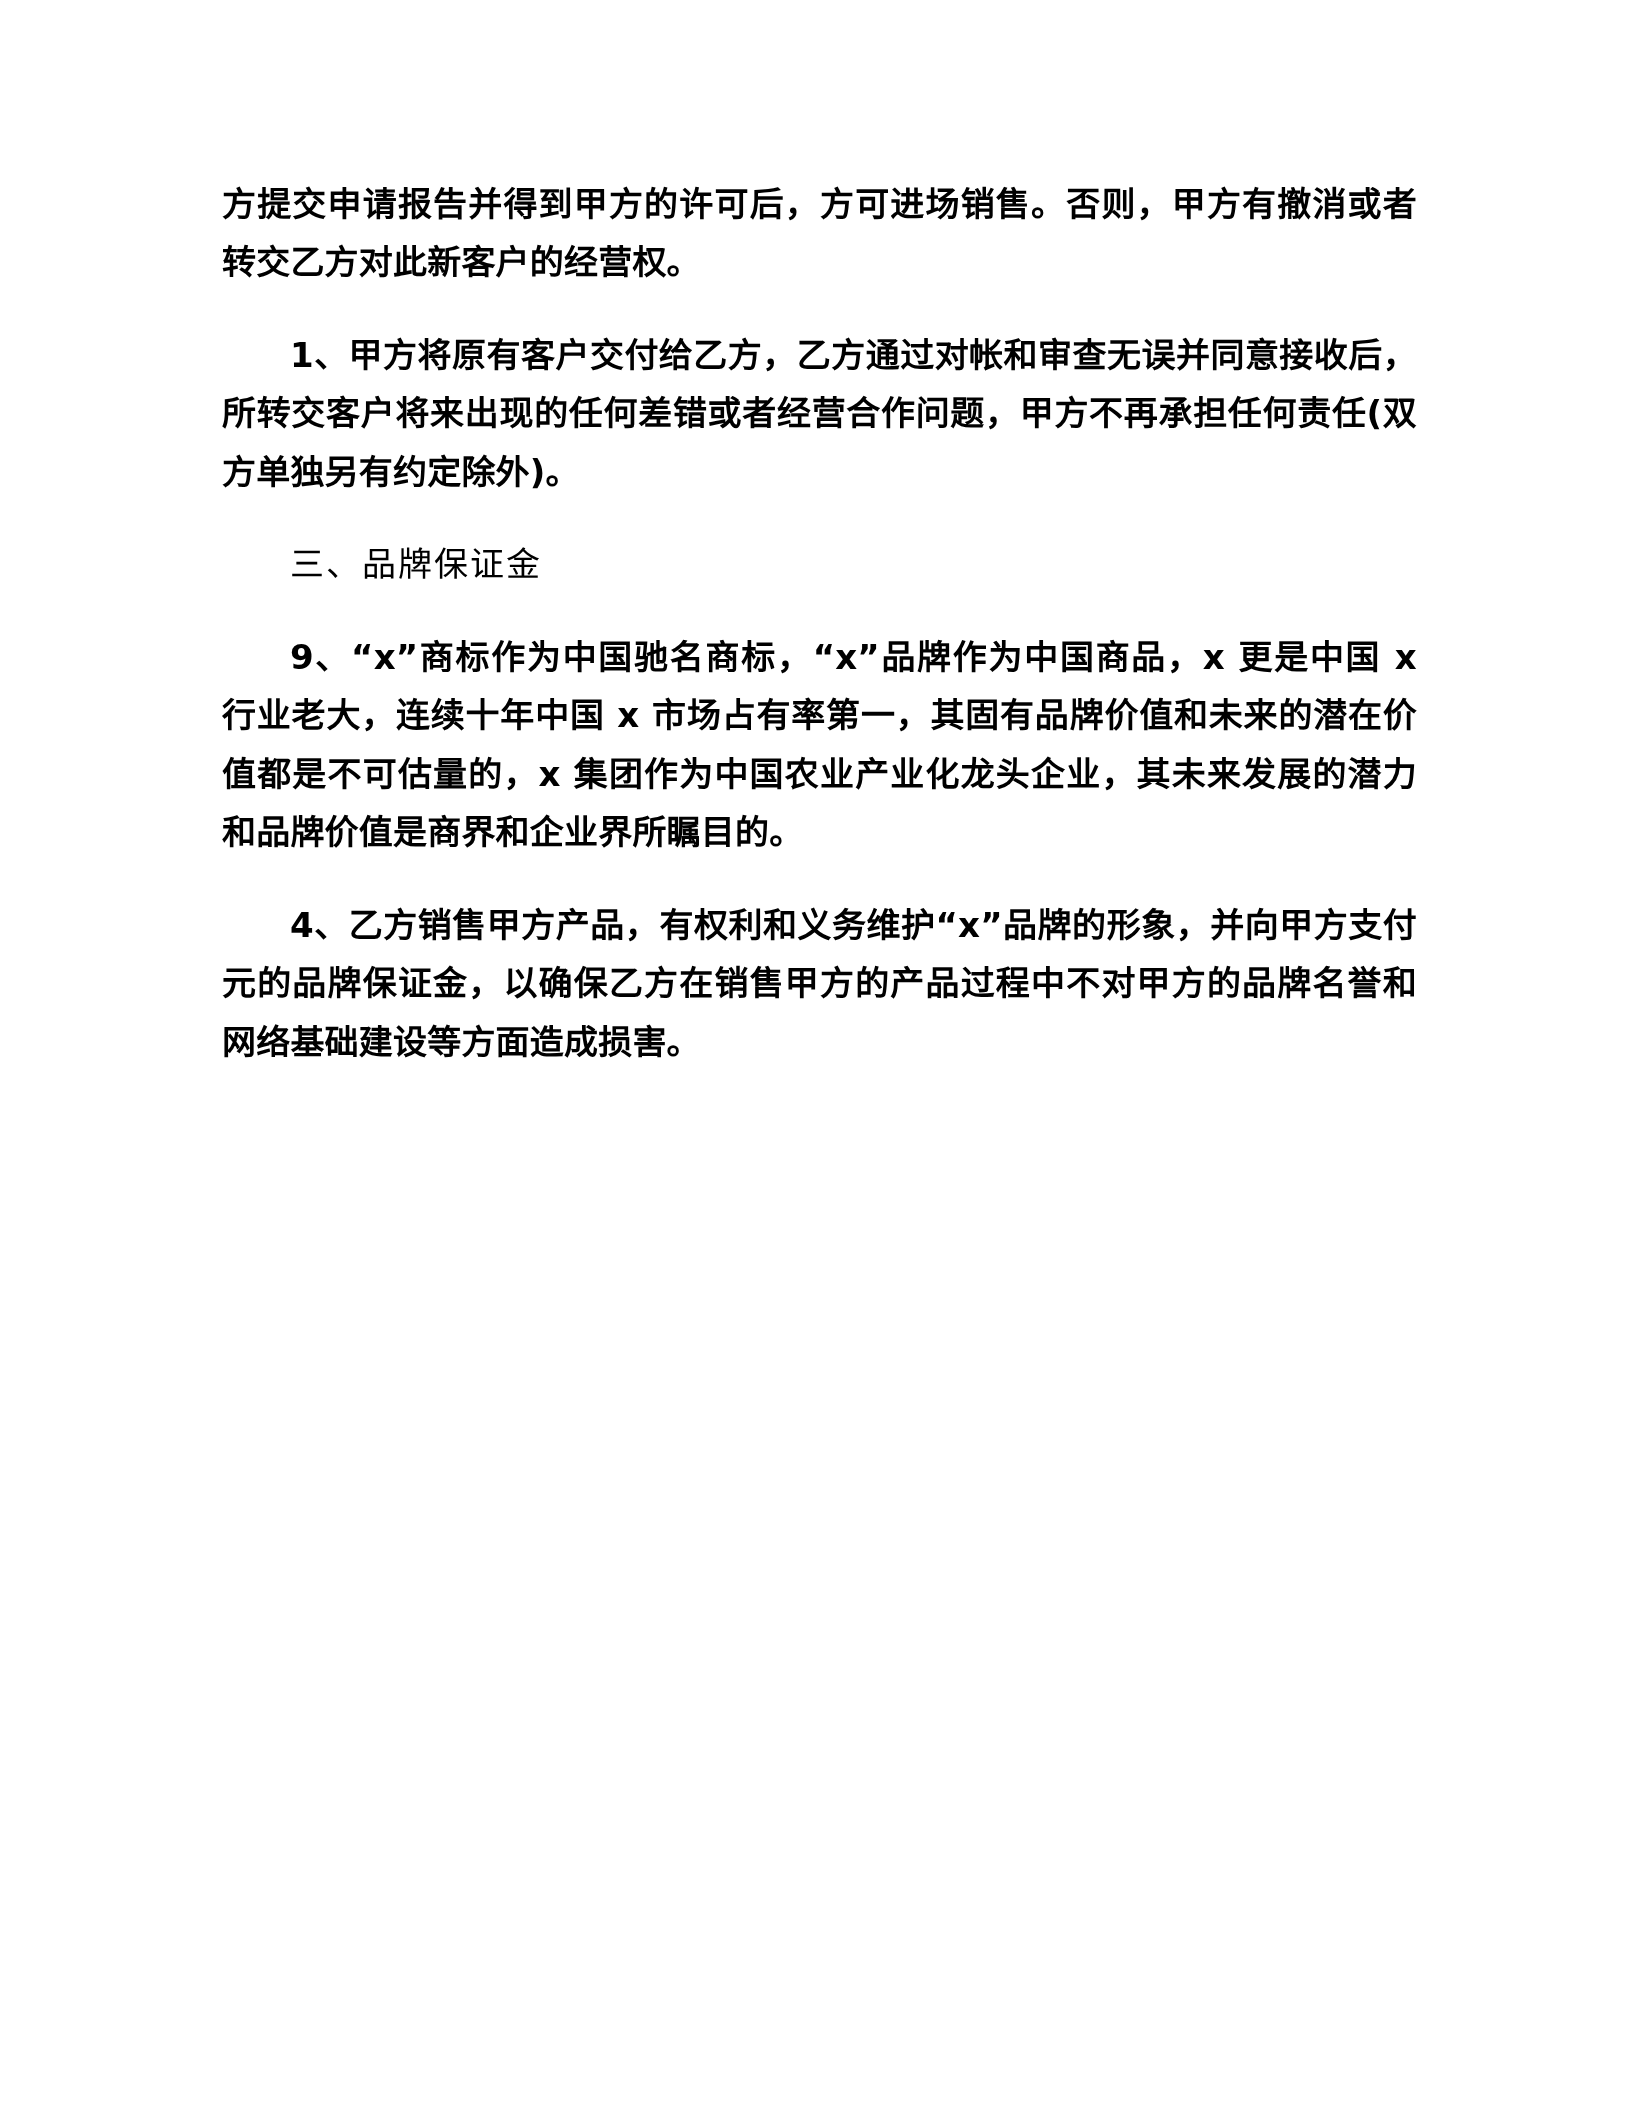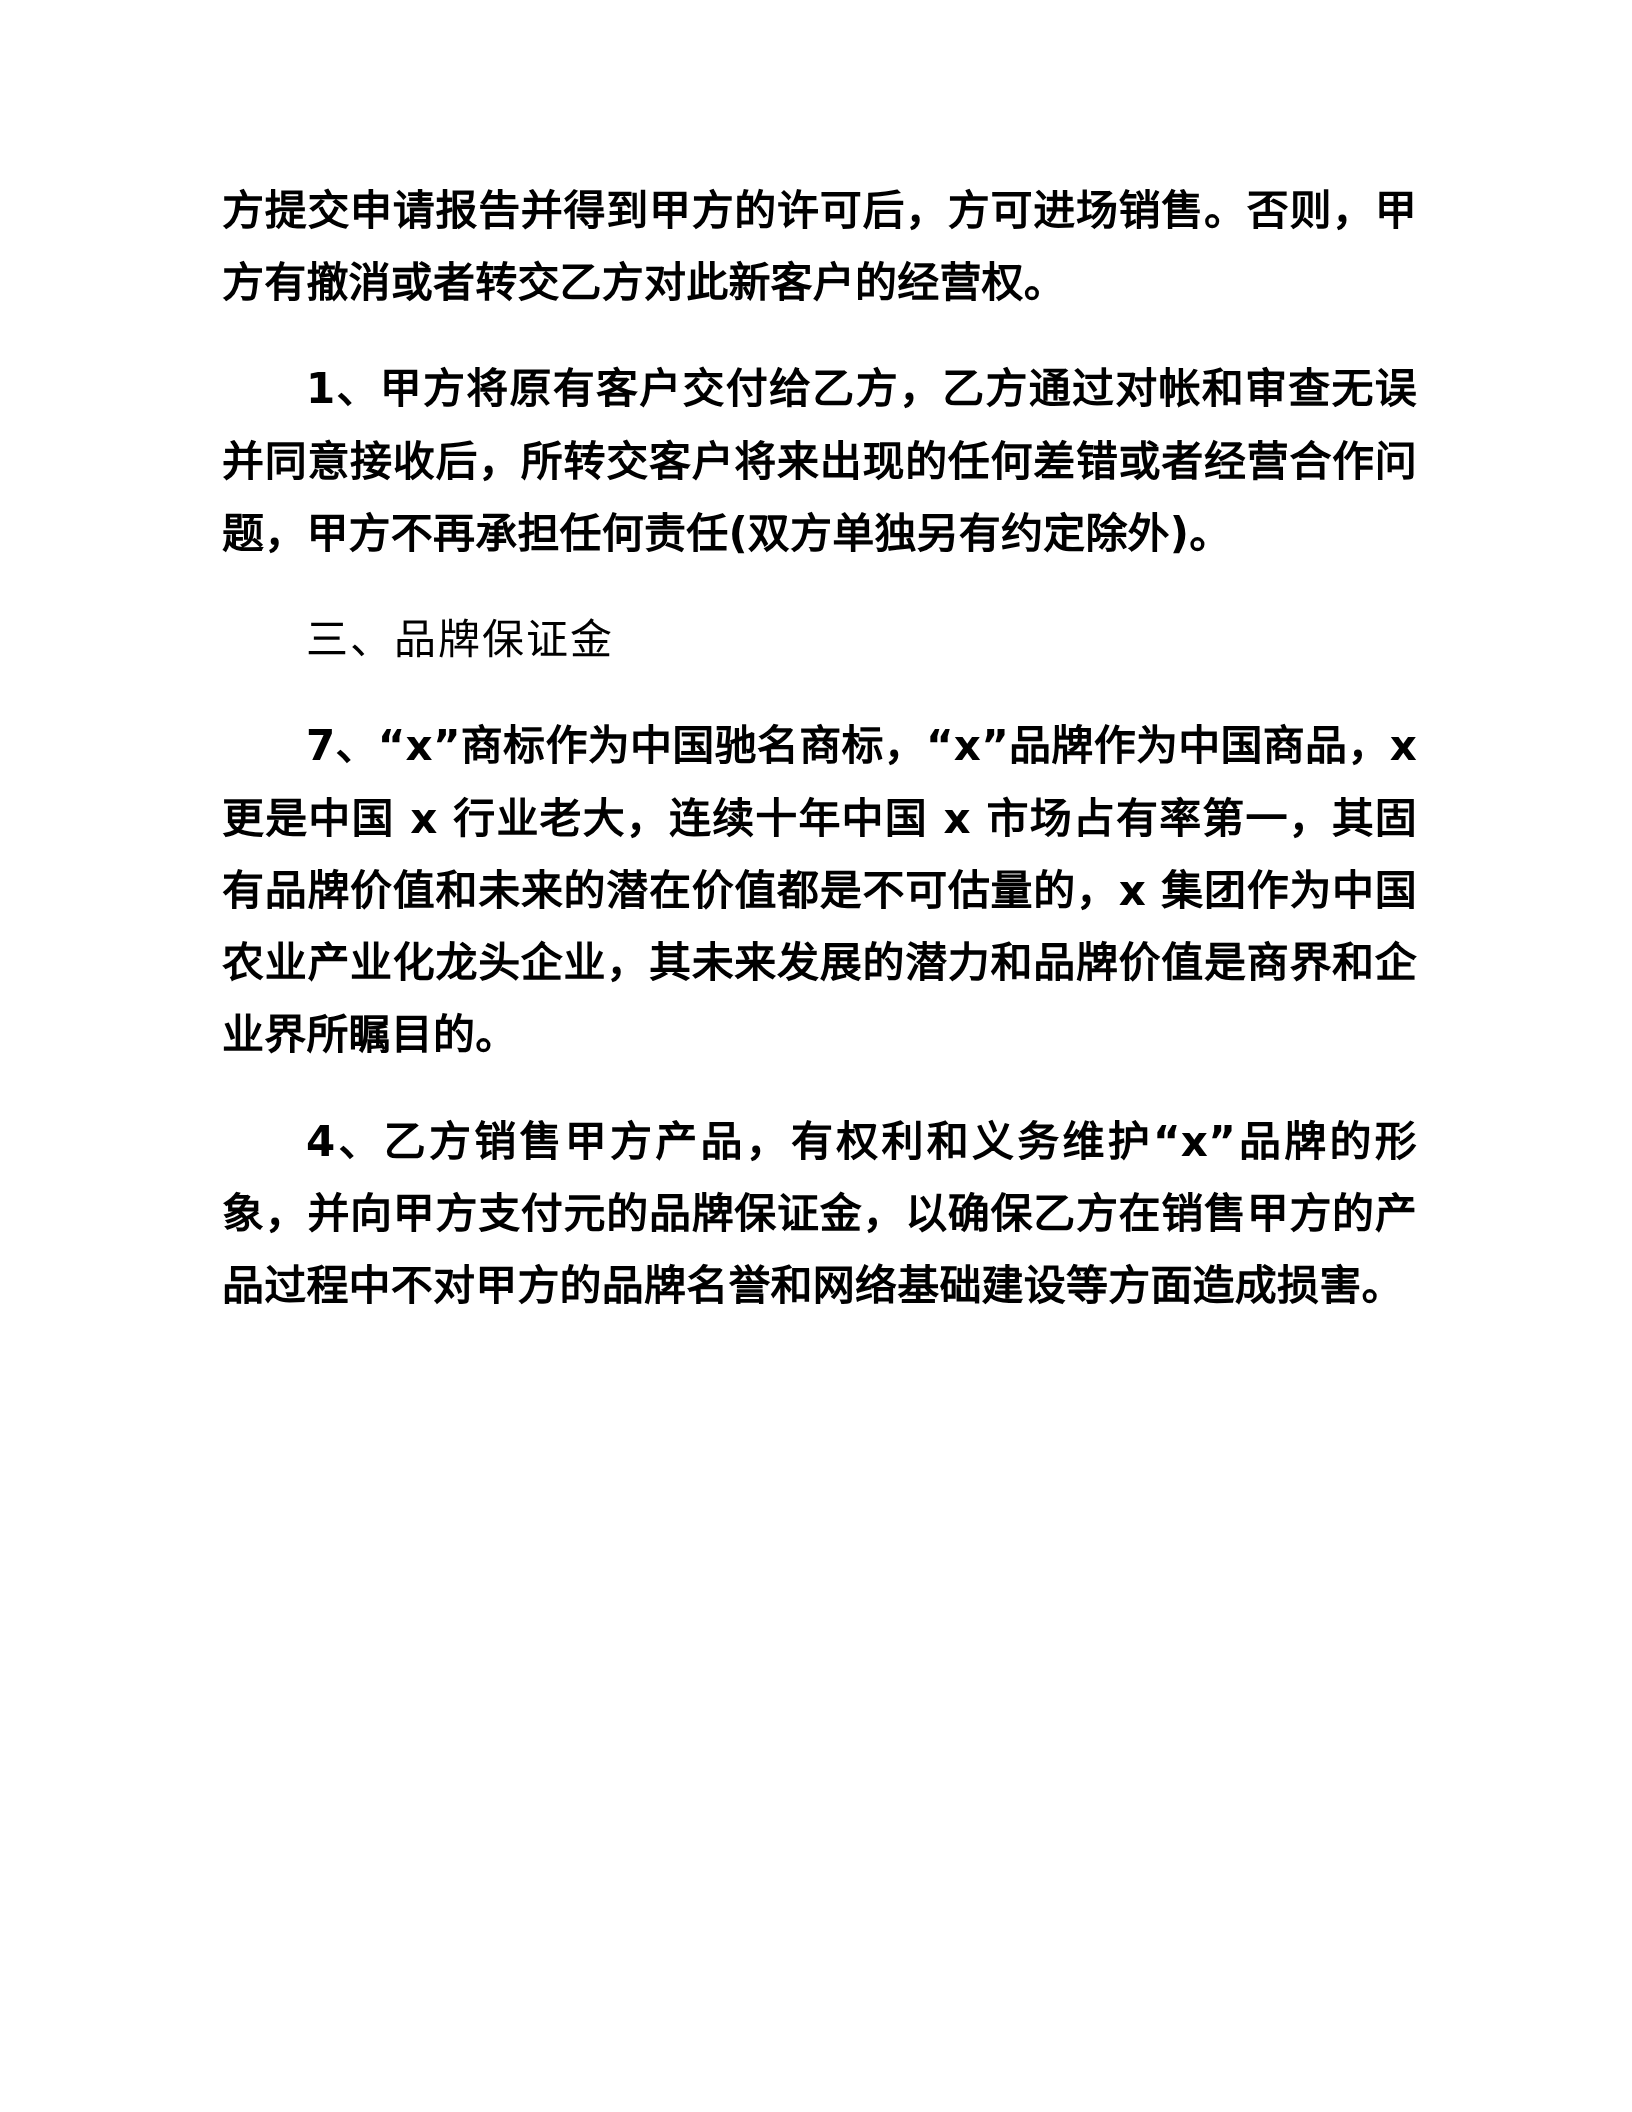--- a/index.html
+++ b/index.html
@@ -17,21 +17,21 @@
   .page {
     position: relative;
     width: 1632px;
     height: 2112px;
     box-sizing: border-box;
     padding: 175px 215px 0 222px;
     background: #ffffff;
     overflow: hidden;
   }
   .doc-body {
-    font-size: 42px;
+    font-size: 34px;
     line-height: 1.72;
     letter-spacing: 0.2px;
     font-weight: 700;
     text-align: justify;
     text-justify: inter-ideograph;
   }
   p.para {
     margin: 0 0 0 0;
     padding: 0;
     text-indent: 0;
@@ -55,20 +55,20 @@
 
 <div class="page">
   <div class="doc-body">
 
     <p class="para">方提交申请报告并得到甲方的许可后，方可进场销售。否则，甲方有撤消或者转交乙方对此新客户的经营权。</p>
 
     <p class="para indent spaced">1、甲方将原有客户交付给乙方，乙方通过对帐和审查无误并同意接收后，所转交客户将来出现的任何差错或者经营合作问题，甲方不再承担任何责任(双方单独另有约定除外)。</p>
 
     <p class="para heading">三、品牌保证金</p>
 
-    <p class="para indent spaced">7、“x”商标作为中国驰名商标，“x”品牌作为中国商品，x 更是中国 x 行业老大，连续十年中国 x 市场占有率第一，其固有品牌价值和未来的潜在价值都是不可估量的，x 集团作为中国农业产业化龙头企业，其未来发展的潜力和品牌价值是商界和企业界所瞩目的。</p>
+    <p class="para indent spaced">9、“x”商标作为中国驰名商标，“x”品牌作为中国商品，x 更是中国 x 行业老大，连续十年中国 x 市场占有率第一，其固有品牌价值和未来的潜在价值都是不可估量的，x 集团作为中国农业产业化龙头企业，其未来发展的潜力和品牌价值是商界和企业界所瞩目的。</p>
 
     <p class="para indent spaced">4、乙方销售甲方产品，有权利和义务维护“x”品牌的形象，并向甲方支付元的品牌保证金，以确保乙方在销售甲方的产品过程中不对甲方的品牌名誉和网络基础建设等方面造成损害。</p>
 
 
 
   </div>
 </div>
 
 </body></html>

